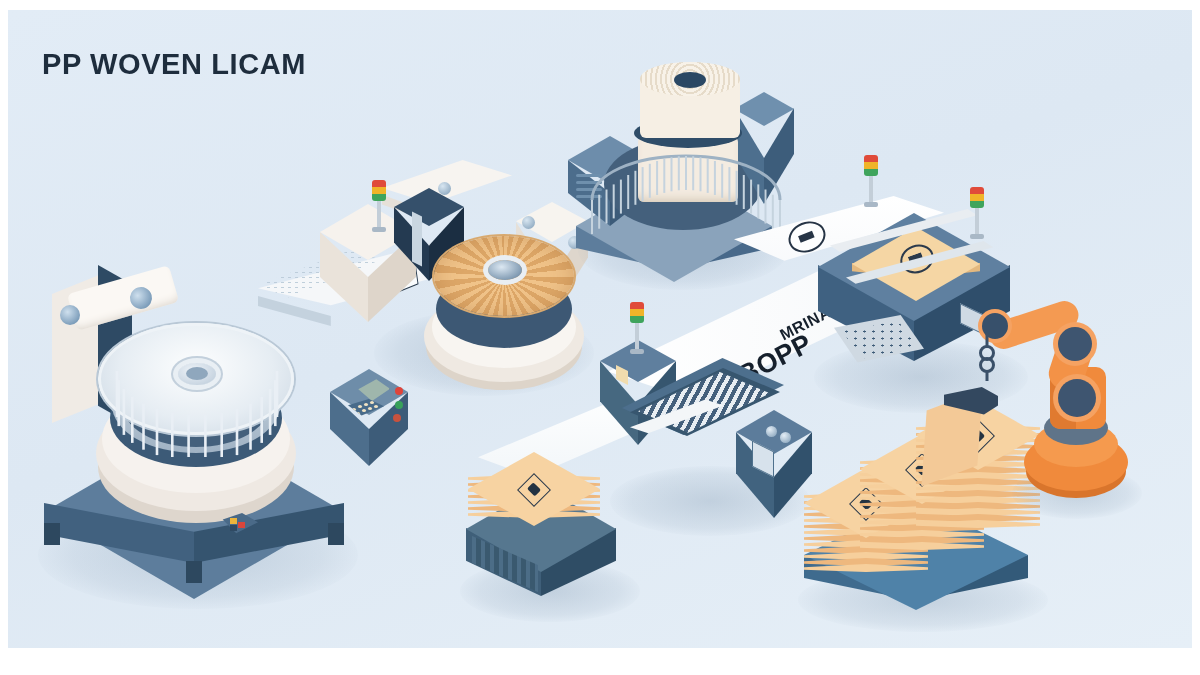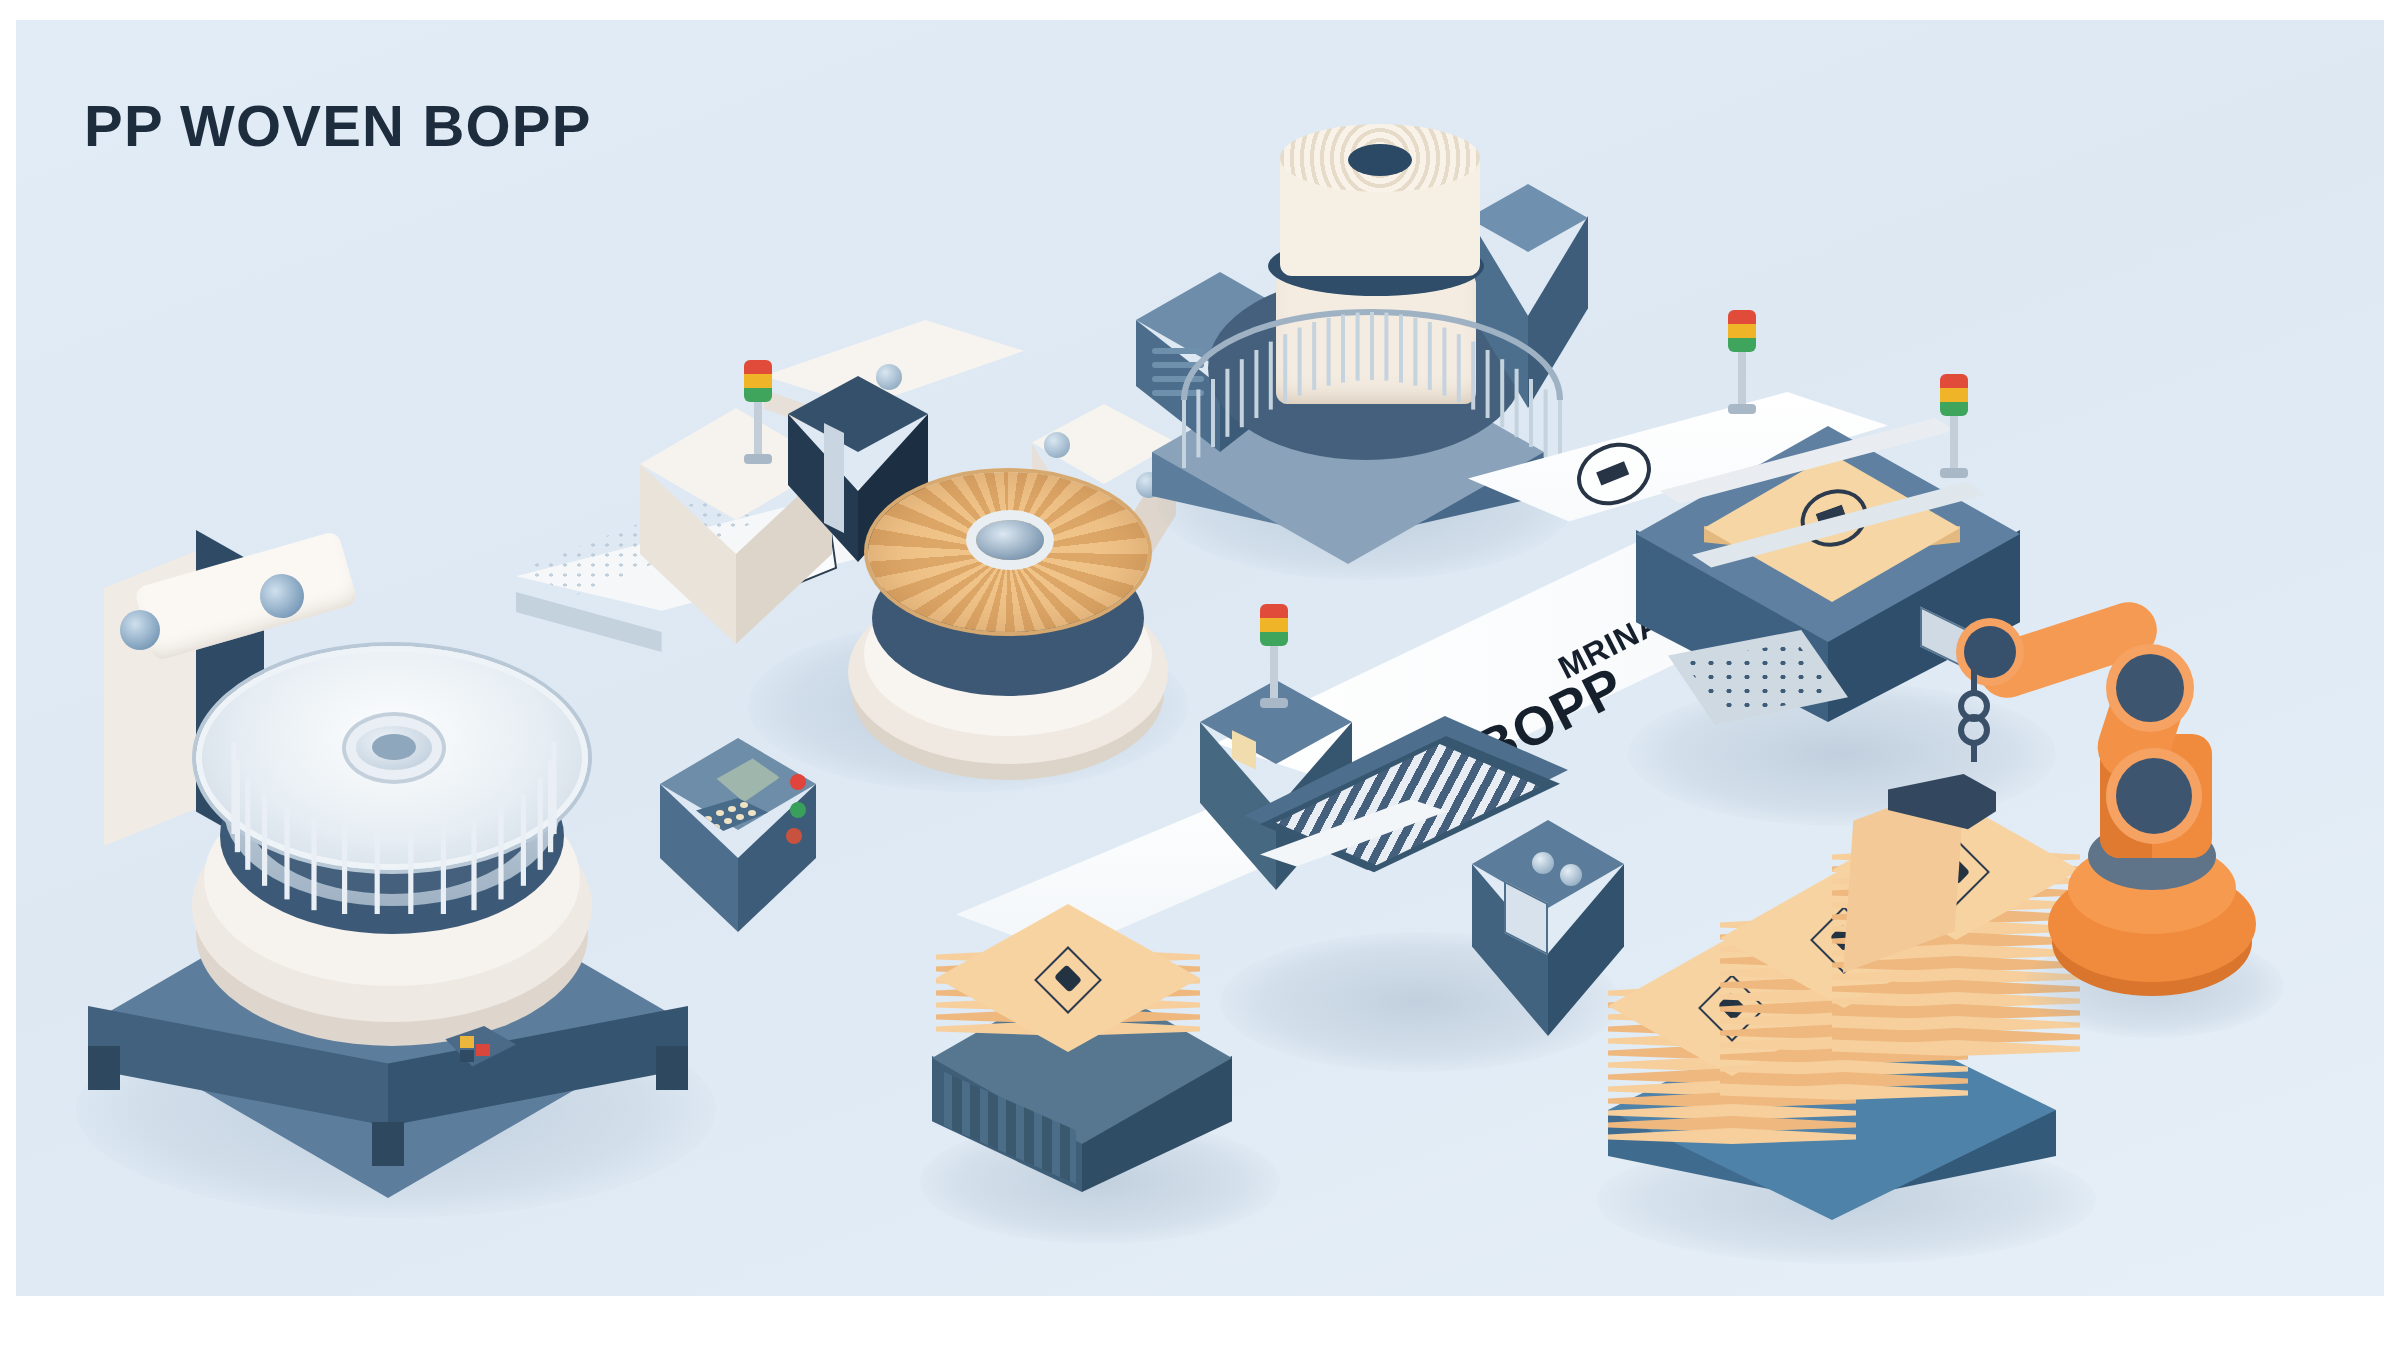--- a/index.html
+++ b/index.html
@@ -340,21 +340,21 @@
   .tower .lg{height:7px;background:#3fa45c;border-radius:0 0 3px 3px;}
   .tower .pole{width:4px;height:26px;background:#c3ced8;margin:0 auto;}
   .tower .foot{width:14px;height:5px;background:#a9b8c6;border-radius:2px;}
 </style>
 </head>
 <body>
 
 <div id="stage">
   <div id="panel">
 
-    <div id="title">PP WOVEN BOPP</div>
+    <div id="title">PP WOVEN LICAM</div>
 
     <div class="ly" id="m1">
       <div class="shadow" style="left:0px;top:236px;width:320px;height:108px;"></div>
 
       <div class="iso base-top"></div>
       <div class="iso base-l"></div>
       <div class="iso base-r"></div>
       <div class="foot" style="left:6px;top:258px;"></div>
       <div class="foot" style="left:290px;top:258px;"></div>
       <div class="foot" style="left:148px;top:296px;"></div>

